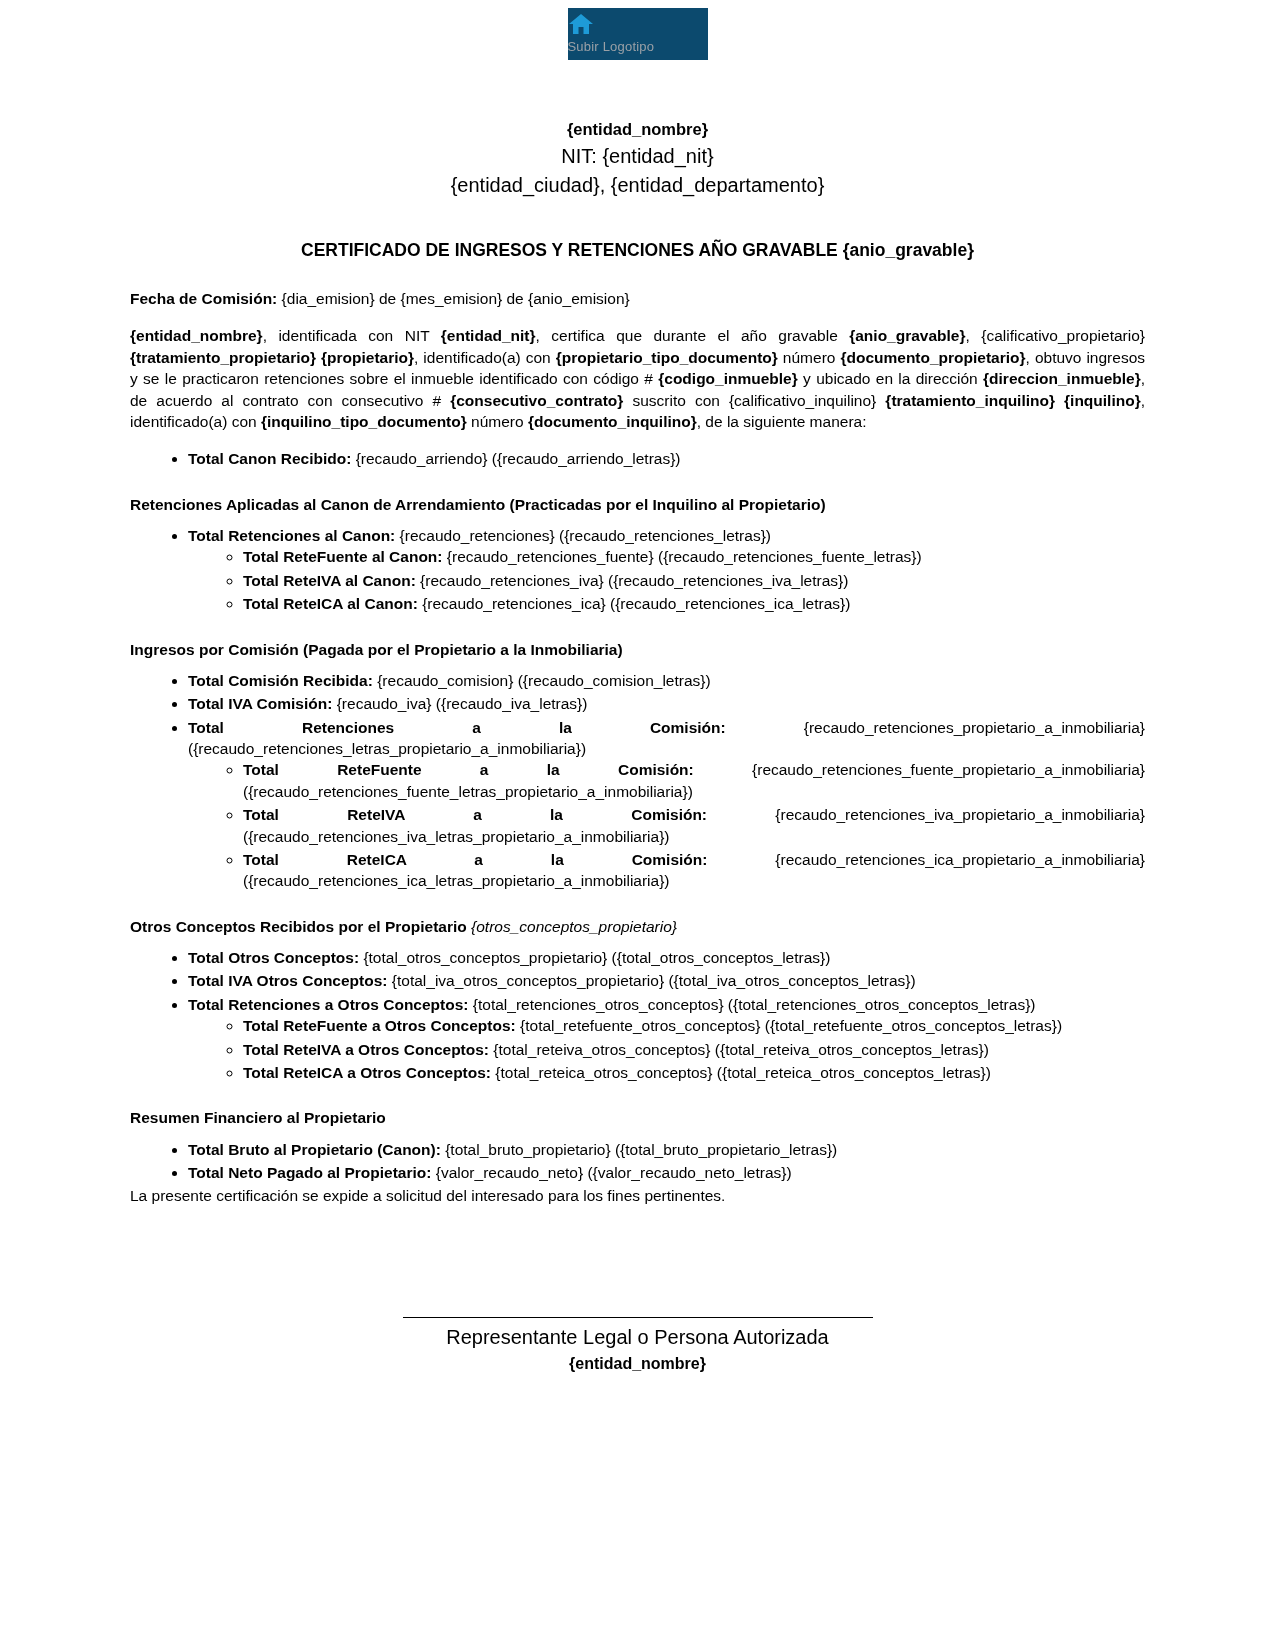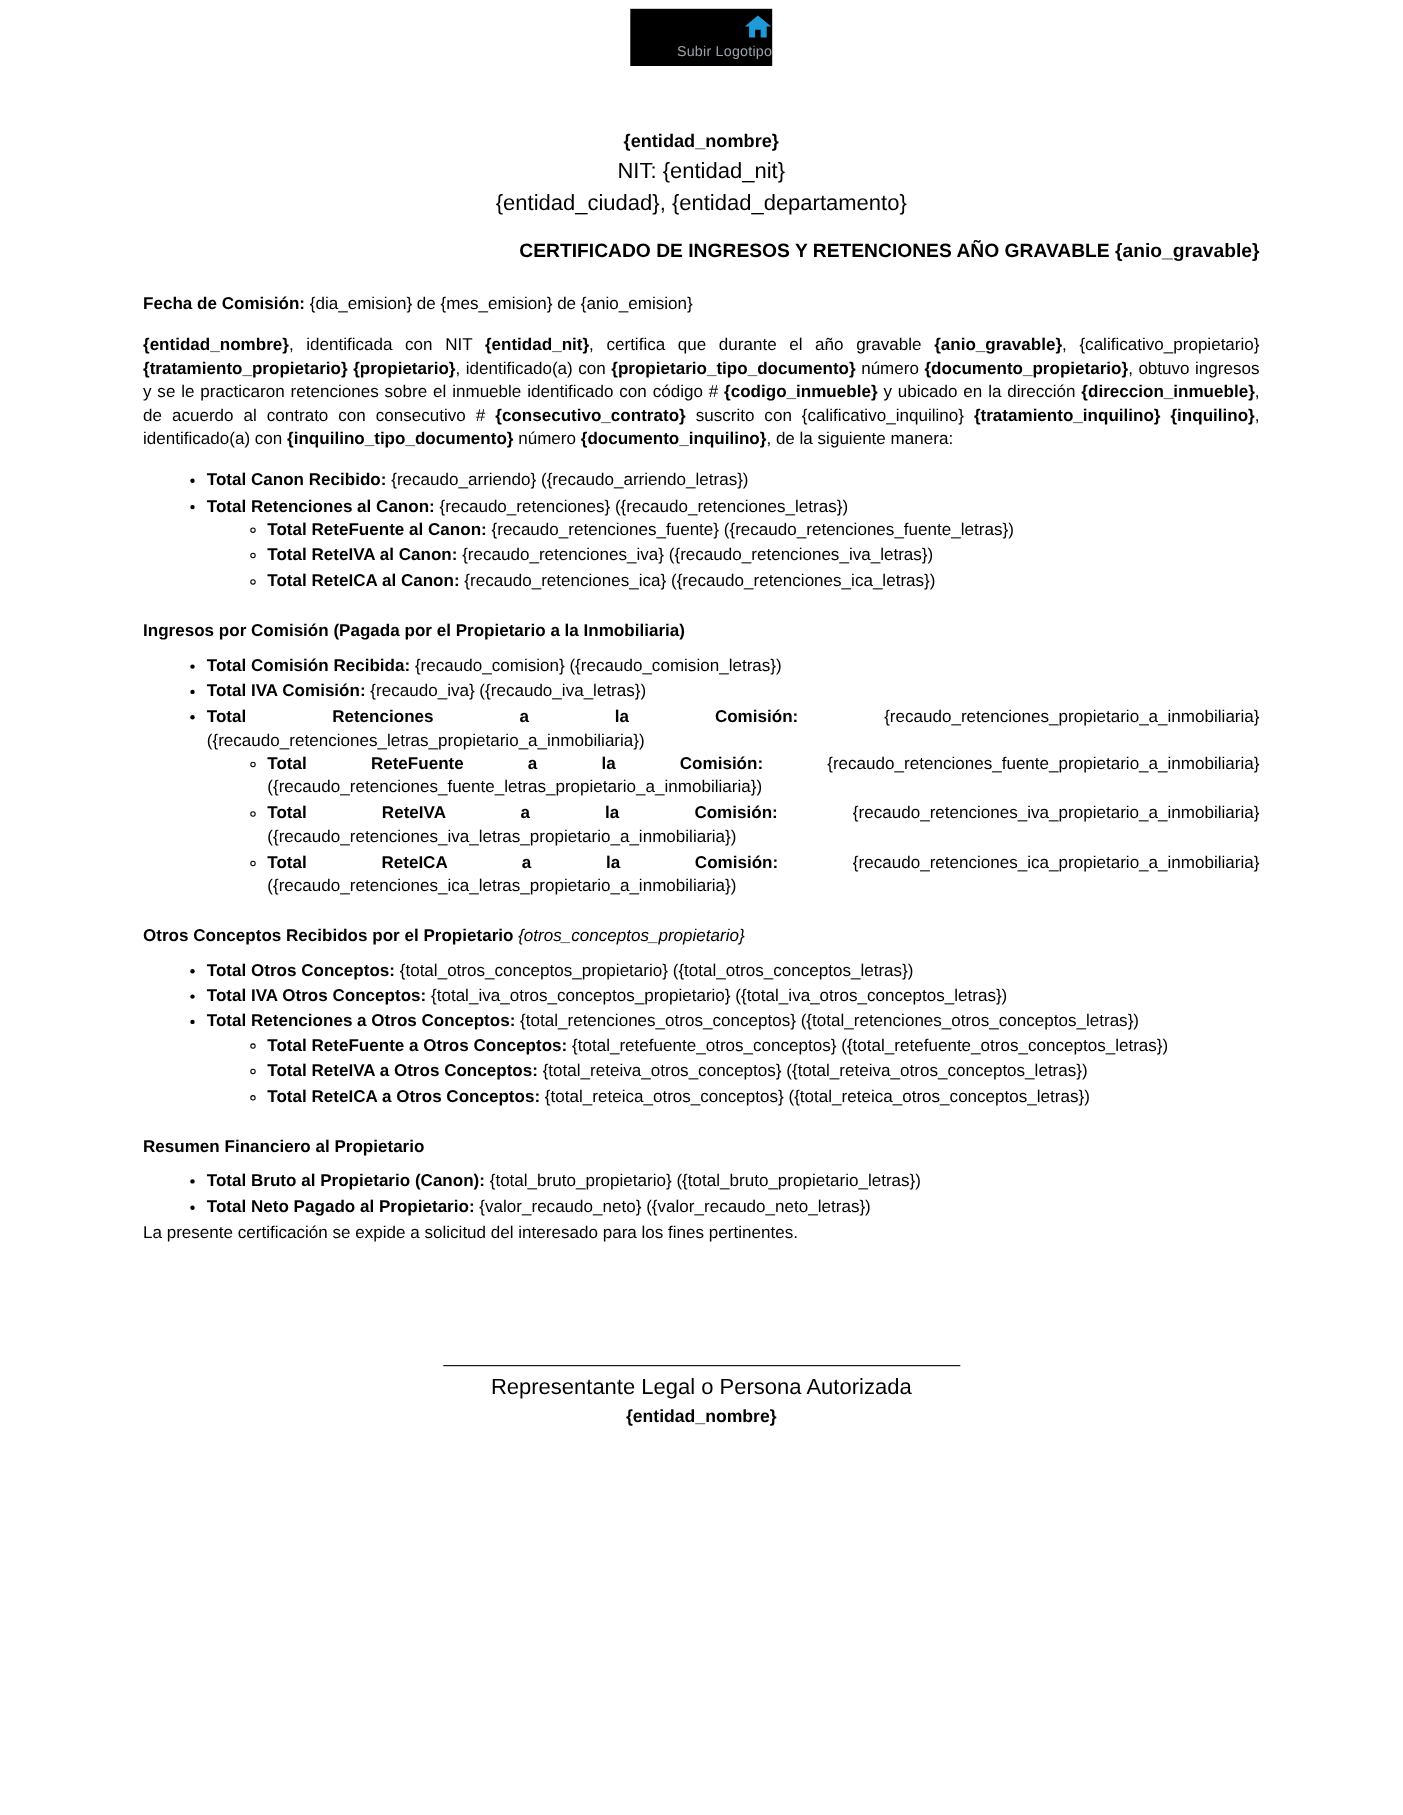--- a/index.html
+++ b/index.html
@@ -23,26 +23,26 @@
     position: relative;
   }
 
   
   .logo-zone {
     display: flex;
     justify-content: center;
     margin: 0 0 6px 0;
   }
   .logo-box {
-    width: 129px;
+    width: 140px;
     height: 52px;
-    background: #000000;
+    background: #0c4a6e;
     display: flex;
     flex-direction: column;
-    align-items: flex-end;
+    align-items: flex-start;
     justify-content: center;
     cursor: pointer;
   }
   .logo-icon svg { display: block; }
   .logo-caption {
     font-size: 13px;
     color: #9aa0a6;
     margin-top: 2px;
     letter-spacing: .2px;
   }
@@ -54,24 +54,24 @@
     line-height: 1.45;
   }
   .entity-name {
     font-weight: bold;
     font-size: 16.5px;
   }
   .entity-line { font-size: 20px; }
 
   
   .doc-title {
-    text-align: right;
+    text-align: center;
     font-weight: bold;
     font-size: 17.5px;
-    margin-top: 16px;
+    margin-top: 38px;
     margin-bottom: 26px;
   }
 
   
   p.para {
     margin: 0 0 16px 0;
     text-align: justify;
   }
   .emission { margin-bottom: 18px; }
   b { font-weight: bold; }
@@ -148,20 +148,21 @@
   </p>
 
   <p class="para">
     <b>{entidad_nombre}</b><span>, identificada con NIT </span><b>{entidad_nit}</b><span>, certifica que durante el año gravable </span><b>{anio_gravable}</b><span>, {calificativo_propietario} </span><b>{tratamiento_propietario} {propietario}</b><span>, identificado(a) con </span><b>{propietario_tipo_documento}</b><span> número </span><b>{documento_propietario}</b><span>, obtuvo ingresos y se le practicaron retenciones sobre el inmueble identificado con código # </span><b>{codigo_inmueble}</b><span> y ubicado en la dirección </span><b>{direccion_inmueble}</b><span>, de acuerdo al contrato con consecutivo # </span><b>{consecutivo_contrato}</b><span> suscrito con {calificativo_inquilino} </span><b>{tratamiento_inquilino} {inquilino}</b><span>, identificado(a) con </span><b>{inquilino_tipo_documento}</b><span> número </span><b>{documento_inquilino}</b><span>, de la siguiente manera:</span>
   </p>
 
   <ul class="lvl1">
     <li class="j"><b>Total Canon Recibido:</b><span> {recaudo_arriendo} ({recaudo_arriendo_letras})</span></li>
   </ul>
 
+  <h3 class="section">Retenciones Aplicadas al Canon de Arrendamiento (Practicadas por el Inquilino al Propietario)</h3>
   <ul class="lvl1">
     <li class="j"><b>Total Retenciones al Canon:</b><span> {recaudo_retenciones} ({recaudo_retenciones_letras})</span>
       <ul class="lvl2">
         <li class="j"><b>Total ReteFuente al Canon:</b><span> {recaudo_retenciones_fuente} ({recaudo_retenciones_fuente_letras})</span></li>
         <li class="j"><b>Total ReteIVA al Canon:</b><span> {recaudo_retenciones_iva} ({recaudo_retenciones_iva_letras})</span></li>
         <li class="j"><b>Total ReteICA al Canon:</b><span> {recaudo_retenciones_ica} ({recaudo_retenciones_ica_letras})</span></li>
       </ul>
     </li>
   </ul>
 

